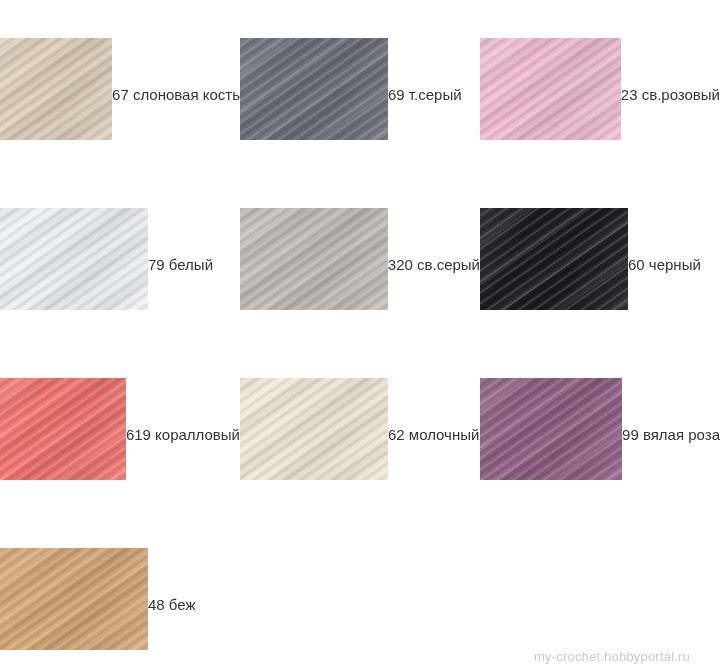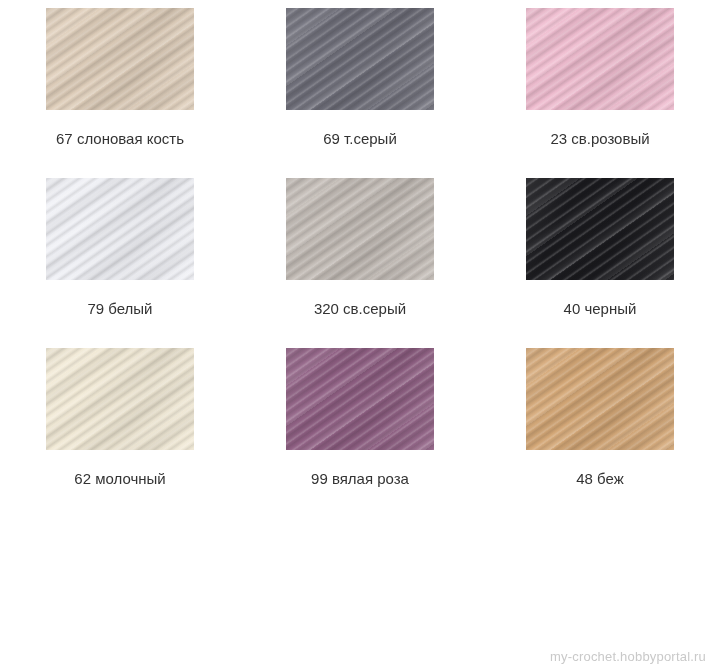--- a/index.html
+++ b/index.html
@@ -16,21 +16,21 @@
   }
   .grid {
     display: grid;
     grid-template-columns: repeat(3, 240px);
     grid-auto-rows: 170px;
     width: 720px;
   }
   .cell {
     position: relative;
     display: flex;
-    flex-direction: column;
+    flex-direction: row;
     align-items: center;
   }
   .cell.empty { }
   .swatch {
     width: 148px;
     height: 102px;
     margin-top: 8px;
     position: relative;
     overflow: hidden;
   }
@@ -80,21 +80,21 @@
   .label {
     margin-top: 20px;
     font-size: 15px;
     color: #333333;
     text-align: center;
     line-height: 18px;
     white-space: nowrap;
   }
   .watermark {
     position: absolute;
-    right: 14px;
+    right: 30px;
     bottom: 6px;
     font-size: 13px;
     color: #c9c9c9;
     letter-spacing: 0.2px;
     white-space: nowrap;
   }
 </style>
 </head>
 <body>
 
@@ -144,21 +144,30 @@
       </div>
       <div class="label">320 св.серый</div>
     </div>
     <div class="cell">
       <div class="swatch">
         <div class="base" style="background: rgb(27, 27, 31);"></div>
         <div class="threads"></div>
         <div class="threads2"></div>
         <div class="sheen"></div>
       </div>
-      <div class="label">40 черный</div>
+      <div class="label">60 черный</div>
+    </div>
+    <div class="cell">
+      <div class="swatch">
+        <div class="base" style="background: rgb(242, 115, 111);"></div>
+        <div class="threads"></div>
+        <div class="threads2"></div>
+        <div class="sheen"></div>
+      </div>
+      <div class="label">619 коралловый</div>
     </div>
     <div class="cell">
       <div class="swatch">
         <div class="base" style="background: rgb(242, 234, 214);"></div>
         <div class="threads"></div>
         <div class="threads2"></div>
         <div class="sheen"></div>
       </div>
       <div class="label">62 молочный</div>
     </div>

